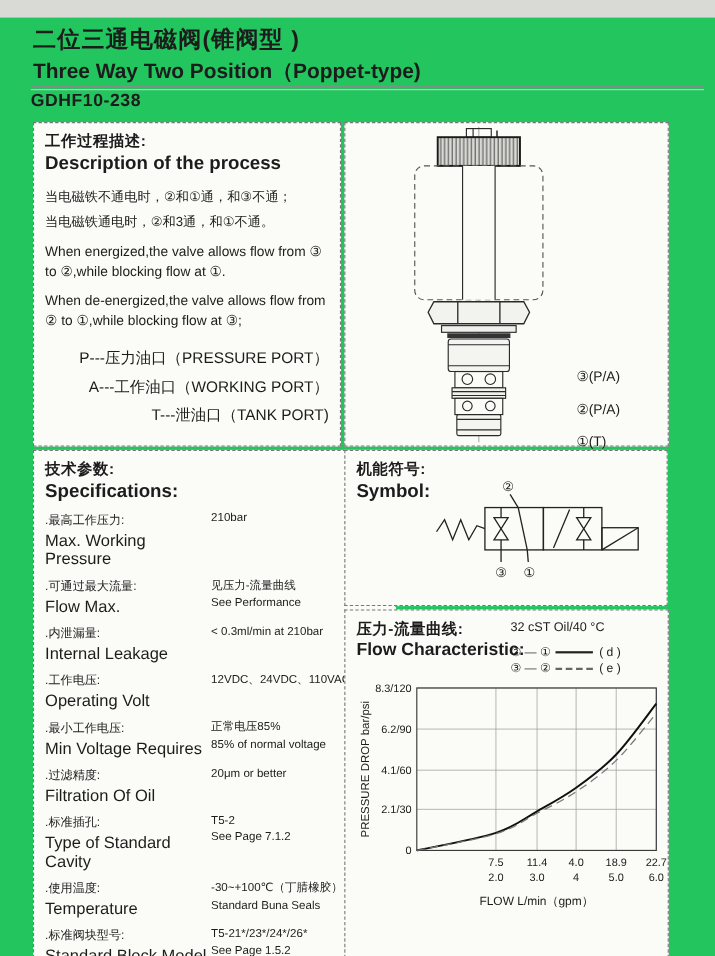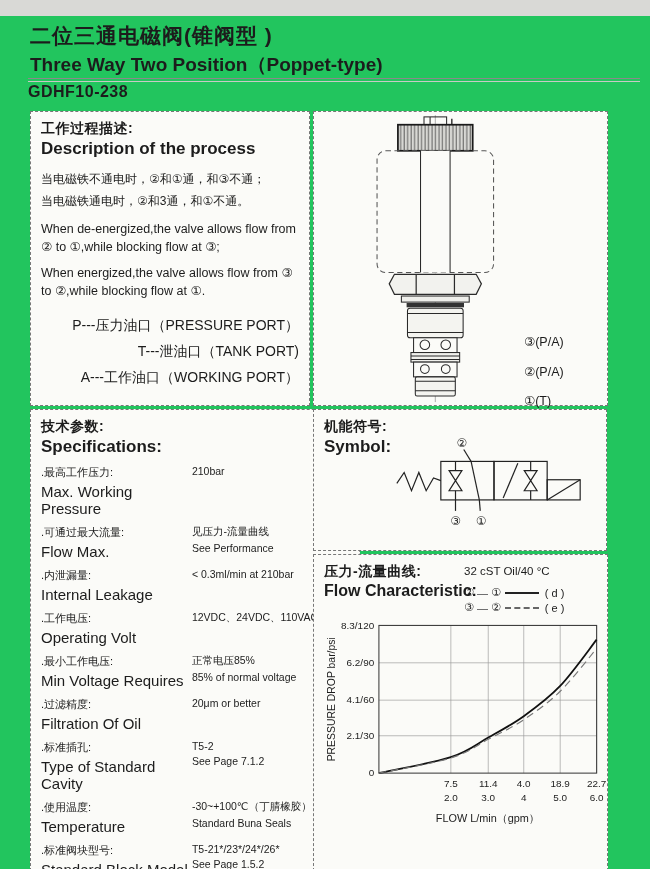--- a/index.html
+++ b/index.html
@@ -67,26 +67,26 @@
 
   <div class="frame">
 
     <section class="cell cell-desc">
       <div class="sec-cn">工作过程描述:</div>
       <div class="sec-en">Description of the process</div>
       <div class="desc-cn-lines">
           <div>当电磁铁不通电时，②和①通，和③不通；</div>
           <div>当电磁铁通电时，②和3通，和①不通。</div>
         </div>
+      <div class="desc-en">When energized,the valve allows flow from ③ to ②,while blocking flow at ①.</div>
       <div class="desc-en">When de-energized,the valve allows flow from ② to ①,while blocking flow at ③;</div>
-      <div class="desc-en">When energized,the valve allows flow from ③ to ②,while blocking flow at ①.</div>
       <div class="desc-ports">
         <div>P---压力油口（PRESSURE PORT）</div>
+        <div>A---工作油口（WORKING PORT）</div>
         <div>T---泄油口（TANK PORT)</div>
-        <div>A---工作油口（WORKING PORT）</div>
       </div>
     </section>
 
     <section class="cell cell-valve">
       <svg viewBox="0 0 230 332" width="200" height="289" style="position:absolute;left:30px;top:3px;" fill="none" stroke="#2a2a2a" stroke-width="1.2">
         <defs>
           <pattern id="knurl" width="4" height="10" patternUnits="userSpaceOnUse">
             <rect width="4" height="10" fill="#d8d8d4" stroke="none"></rect>
             <line x1="1.2" y1="0" x2="1.2" y2="10" stroke="#444" stroke-width="1"></line>
           </pattern>

